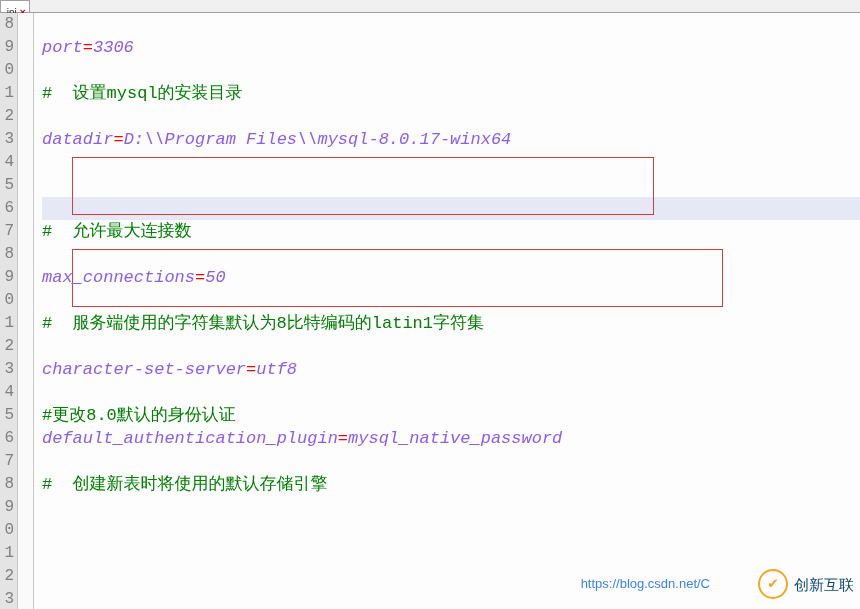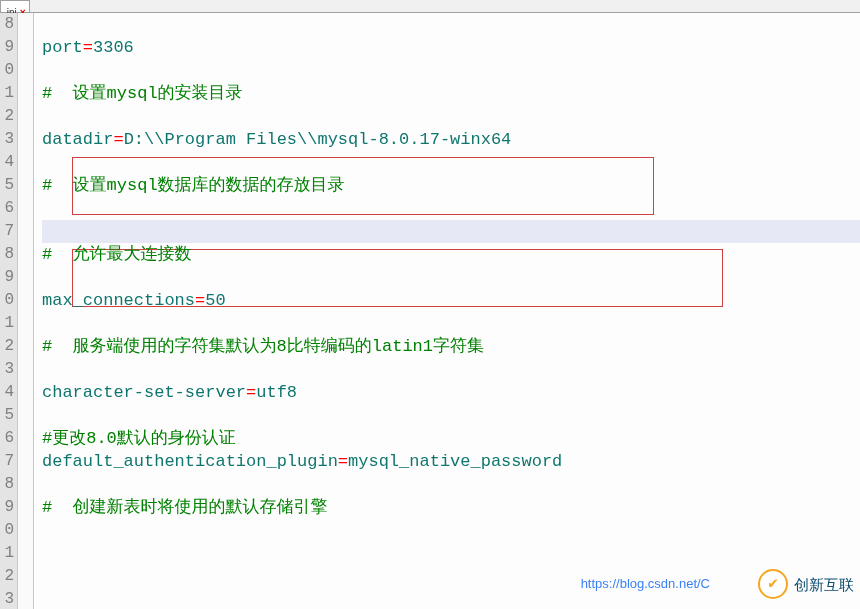--- a/index.html
+++ b/index.html
@@ -57,21 +57,21 @@
   position: relative;
   padding-left: 8px;
 }
 .code-line {
   height: 23px;
   white-space: pre;
   position: relative;
 }
 .comment { color: #008000; }
 .op { color: #ff0000; font-weight: normal; }
-.txt { color: #0f766e; }
+.txt { color: #8b5cf6; font-style: italic; }
 .box1, .box2 {
   position: absolute;
   border: 1px solid #d04040;
   left: 38px;
   pointer-events: none;
 }
 .box1 { top: 144px; width: 582px; height: 58px; }
 .box2 { top: 236px; width: 651px; height: 58px; }
 .hl-line {
   position: absolute;
@@ -147,21 +147,20 @@
   <div class="code-area" id="code-area">
     <div class="box1"></div>
     <div class="box2"></div>
       <div class="code-line"></div>
       <div class="code-line"><span class="txt">port</span><span class="op">=</span><span class="txt">3306</span></div>
       <div class="code-line"></div>
       <div class="code-line"><span class="comment">#</span><span class="comment">  设置mysql的安装目录</span></div>
       <div class="code-line"></div>
       <div class="code-line"><span class="txt">datadir</span><span class="op">=</span><span class="txt">D:\\Program Files\\mysql-8.0.17-winx64</span></div>
       <div class="code-line"></div>
-      <div class="code-line"><span class="comment">#</span><span class="comment">  设置mysql数据库的数据的存放目录</span></div>
       <div class="code-line"></div>
       <div class="code-line"><div class="hl-line"></div></div>
       <div class="code-line"><span class="comment">#</span><span class="comment">  允许最大连接数</span></div>
       <div class="code-line"></div>
       <div class="code-line"><span class="txt">max_connections</span><span class="op">=</span><span class="txt">50</span></div>
       <div class="code-line"></div>
       <div class="code-line"><span class="comment">#</span><span class="comment">  服务端使用的字符集默认为8比特编码的latin1字符集</span></div>
       <div class="code-line"></div>
       <div class="code-line"><span class="txt">character-set-server</span><span class="op">=</span><span class="txt">utf8</span></div>
       <div class="code-line"></div>

